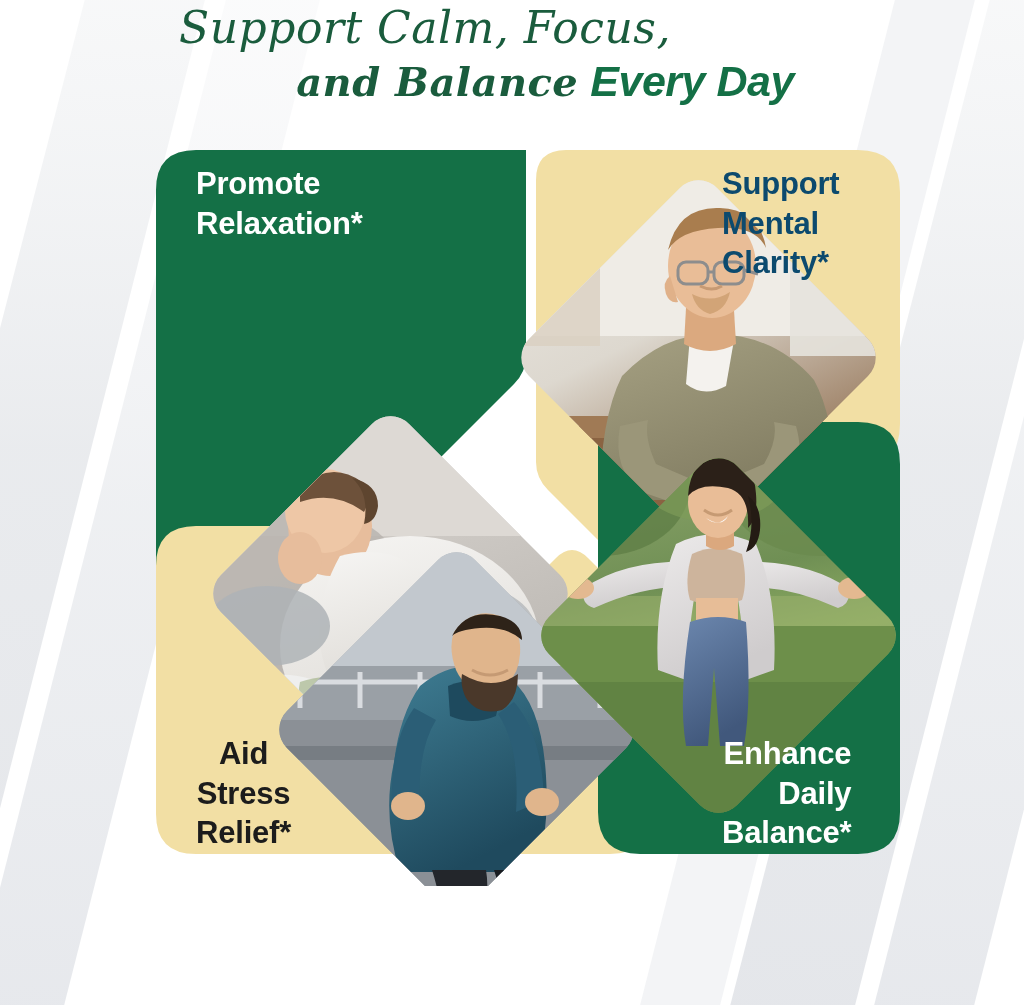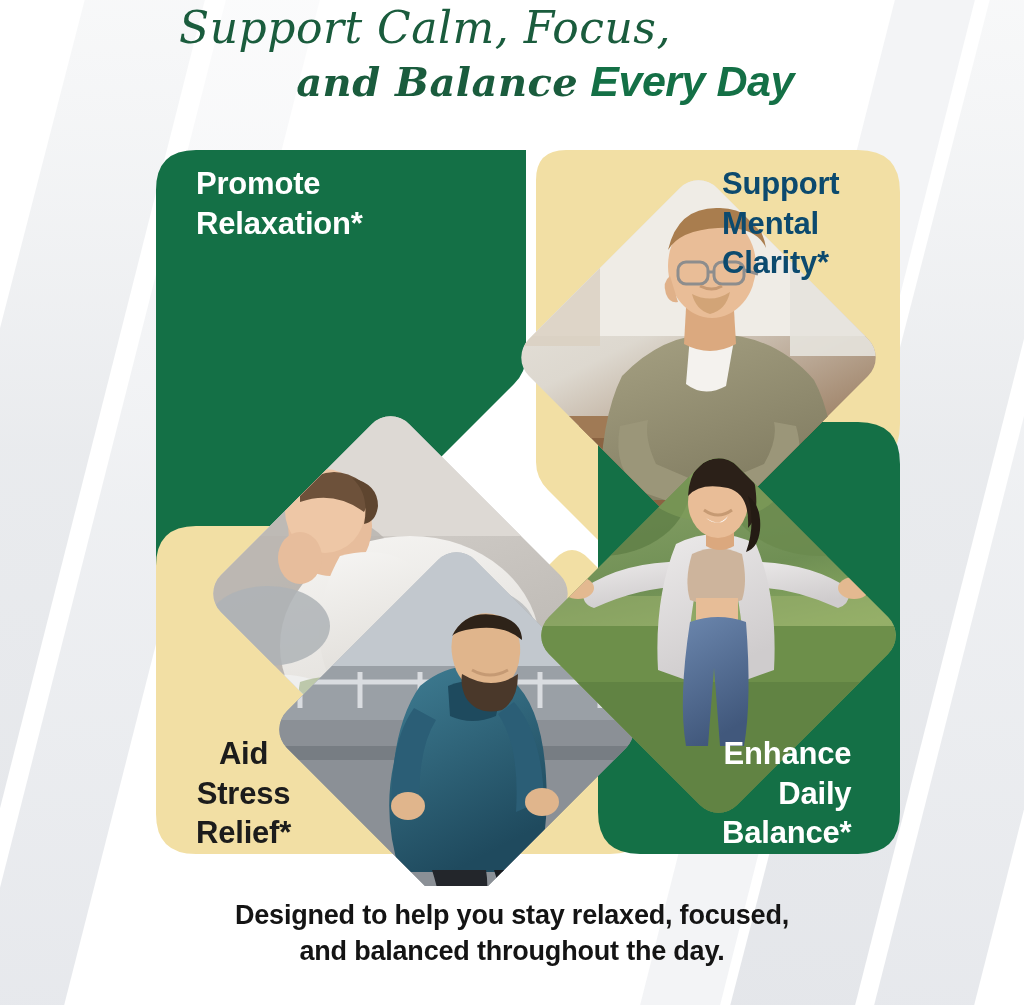--- a/index.html
+++ b/index.html
@@ -364,16 +364,14 @@
   <div class="card-label lbl-tr">Support
 Mental
 Clarity*</div>
   <div class="card-label lbl-bl">Aid
 Stress
 Relief*</div>
   <div class="card-label lbl-br">Enhance
 Daily
 Balance*</div>
 
-  <div class="footer">Designed to help you stay relaxed, focused,
-and balanced throughout the day.</div>
 
 </div>
 
 </body></html>

